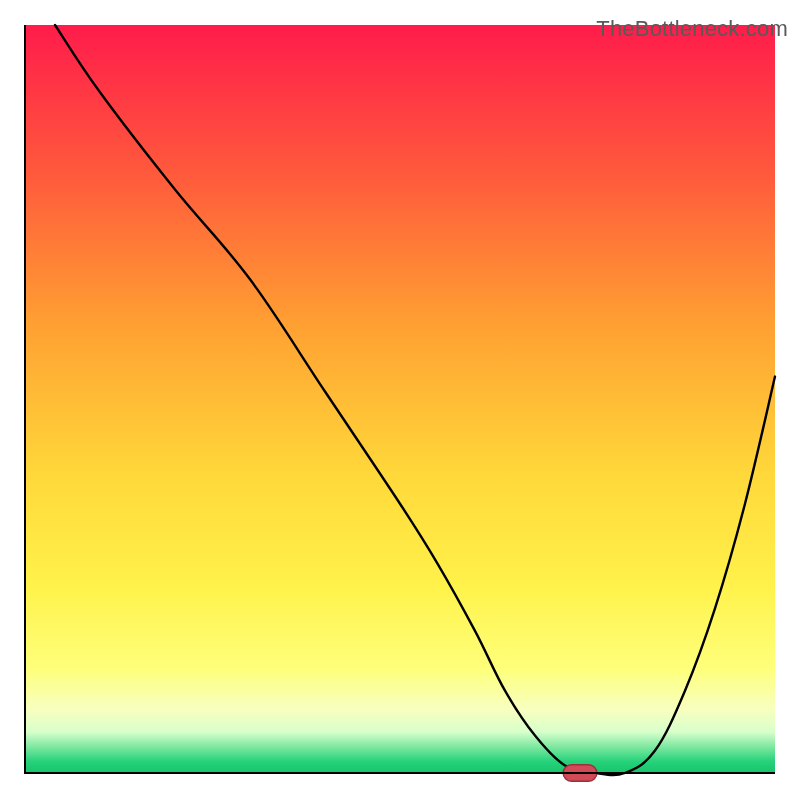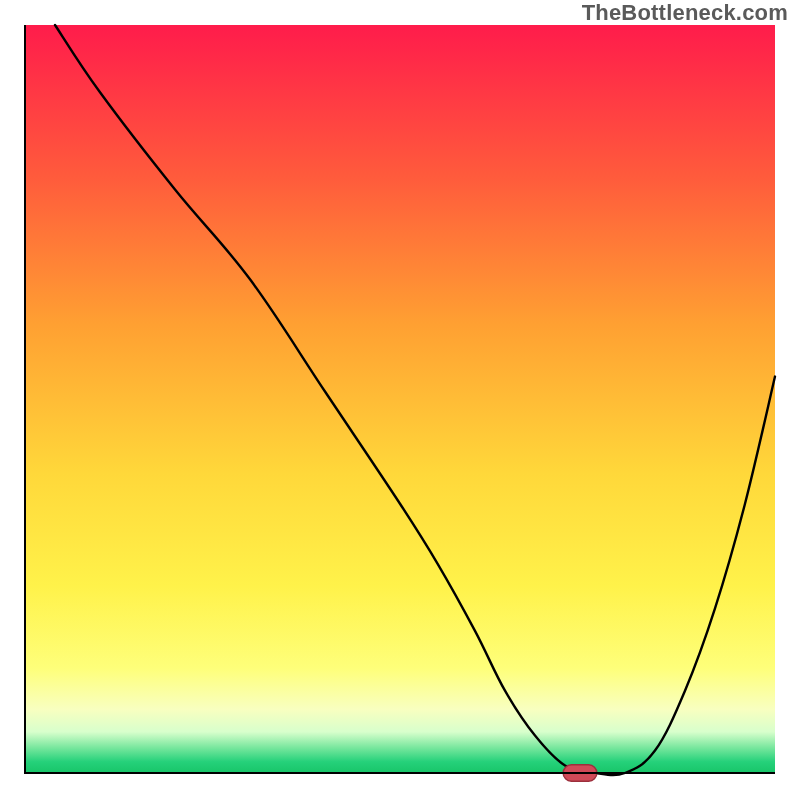--- a/index.html
+++ b/index.html
@@ -10,24 +10,24 @@
     background: #ffffff;
     font-family: Arial, Helvetica, sans-serif;
   }
   .chart-container {
     position: relative;
     width: 800px;
     height: 800px;
   }
   .watermark {
     position: absolute;
-    top: 0;
+    top: 16px;
     right: 12px;
     font-size: 22px;
-    font-weight: 700;
+    font-weight: 400;
     color: #5a5a5a;
     letter-spacing: 0.2px;
     z-index: 10;
   }
   svg {
     display: block;
   }
 </style>
 </head>
 <body>

